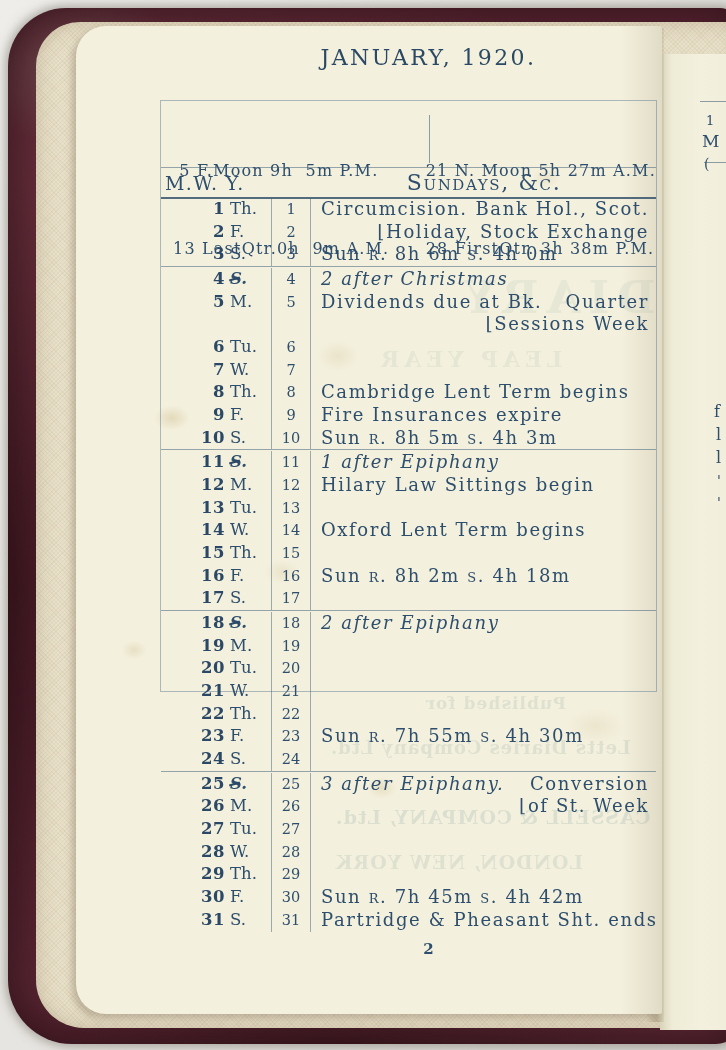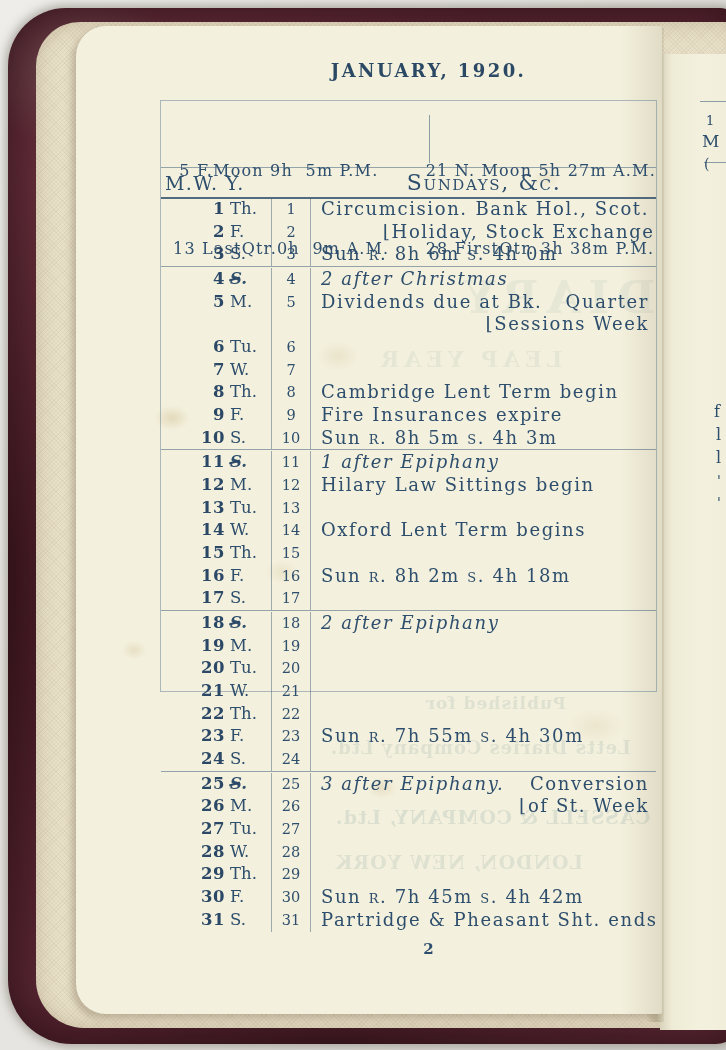--- a/index.html
+++ b/index.html
@@ -42,22 +42,22 @@
       radial-gradient(ellipse 26px 18px at 96px 392px, rgba(176,140,70,.22), transparent 70%),
       radial-gradient(ellipse 18px 14px at 58px 624px, rgba(176,140,70,.16), transparent 70%),
       radial-gradient(ellipse 30px 22px at 262px 330px, rgba(176,140,70,.12), transparent 70%),
       radial-gradient(ellipse 22px 16px at 306px 762px, rgba(176,140,70,.16), transparent 70%),
       radial-gradient(ellipse 42px 26px at 520px 700px, rgba(176,140,70,.10), transparent 70%),
       radial-gradient(ellipse 24px 18px at 206px 546px, rgba(176,140,70,.12), transparent 70%),
       radial-gradient(ellipse 20px 14px at 470px 152px, rgba(176,140,70,.12), transparent 70%);
     box-shadow:-4px 4px 7px rgba(88,68,44,.28);
     color:#2e4e6d;}
 
-  .title{position:absolute;left:104px;top:34px;width:497px;text-align:center;
-    font-size:18px;font-weight:bold;letter-spacing:2.4px;color:#2b4964;}
+  .title{position:absolute;left:104px;top:19px;width:497px;text-align:center;
+    font-size:22px;font-weight:normal;letter-spacing:2.4px;color:#2b4964;}
 
   .frame{position:absolute;left:84px;top:74px;width:497px;height:592px;
     border:1px solid rgba(100,125,150,.5);box-sizing:border-box;}
 
   
   .moon{position:absolute;left:0;top:5px;right:0;height:60px;display:flex;
     font-size:16px;letter-spacing:1.2px;line-height:26px;white-space:pre;}
   .moon-col-l{width:268px;padding-left:12px;box-sizing:border-box;}
   .moon-col-r{flex:1;padding-left:12px;}
   .moon-div{position:absolute;left:268px;top:9px;width:1px;height:48px;background:rgba(70,100,125,.6);}
@@ -164,21 +164,21 @@
               <span class="c-num">1</span>
               <span class="c-txt">
                 <span>Circumcision.</span>
                 <span class="ml">Bank Hol., Scot.</span>
               </span>
             </div>
             <div class="row">
               <span class="c-day">2</span>
               <span class="c-wd">F.</span>
               <span class="c-num">2</span>
-              <span class="c-txt" style="padding-left: 72px;">
+              <span class="c-txt" style="padding-left: 72px; justify-content: flex-end;">
                 <span>⌊Holiday, Stock Exchange</span>
               </span>
             </div>
             <div class="row">
               <span class="c-day">3</span>
               <span class="c-wd">S.</span>
               <span class="c-num">3</span>
               <span class="c-txt">
                 <span>Sun </span>
                 <span class="sc ">r.</span>
@@ -223,21 +223,21 @@
               <span class="c-day">7</span>
               <span class="c-wd">W.</span>
               <span class="c-num">7</span>
               <span class="c-txt"></span>
             </div>
             <div class="row">
               <span class="c-day">8</span>
               <span class="c-wd">Th.</span>
               <span class="c-num">8</span>
               <span class="c-txt">
-                <span>Cambridge Lent Term begin</span>
+                <span>Cambridge Lent Term begins</span>
               </span>
             </div>
             <div class="row">
               <span class="c-day">9</span>
               <span class="c-wd">F.</span>
               <span class="c-num">9</span>
               <span class="c-txt">
                 <span>Fire Insurances expire</span>
               </span>
             </div>

